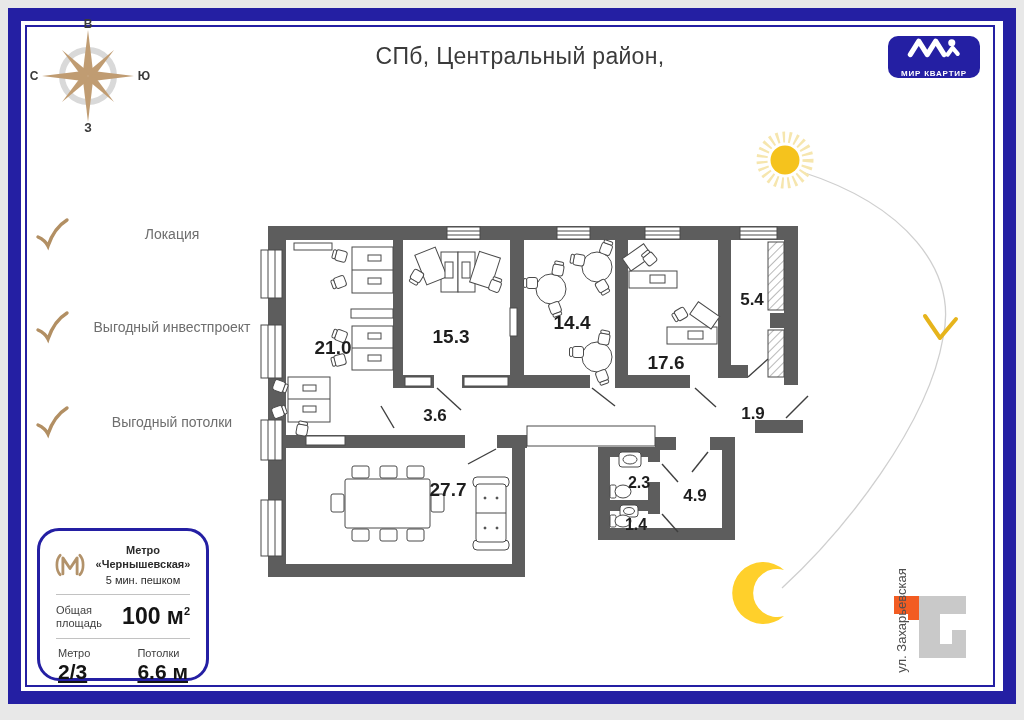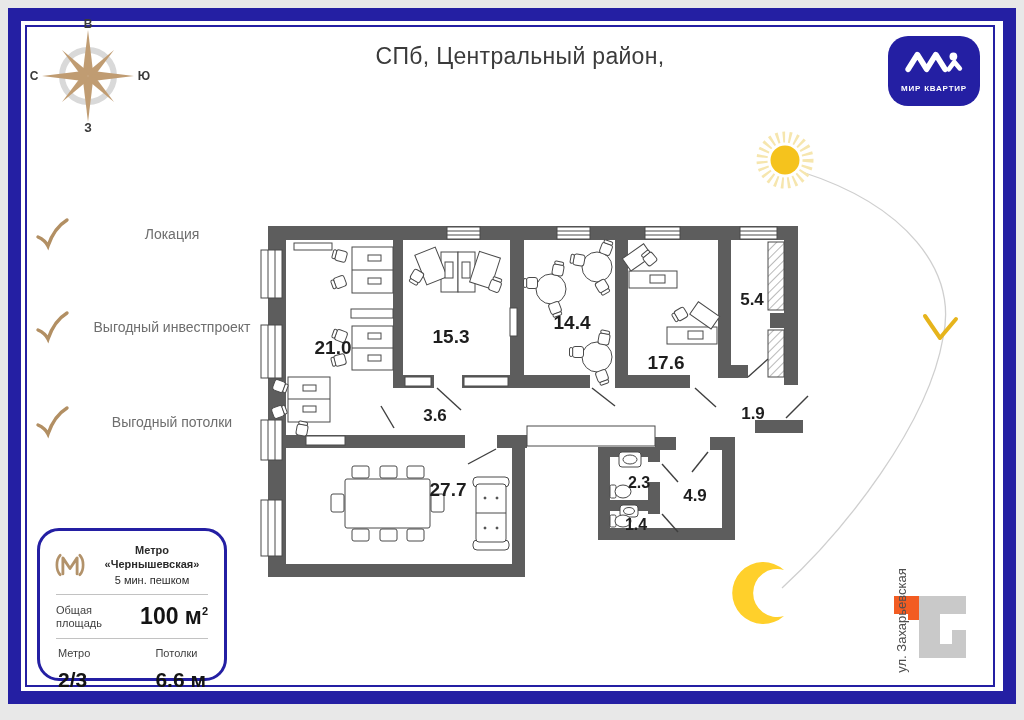--- a/index.html
+++ b/index.html
@@ -3,39 +3,39 @@
 <meta charset="utf-8">
 <style>
   html,body{margin:0;padding:0;}
   body{width:1024px;height:720px;background:#e8e8e8;font-family:"Liberation Sans",sans-serif;overflow:hidden;position:relative;}
   .frame{position:absolute;left:8px;top:8px;width:982px;height:670px;border:13px solid #241fa3;background:#ffffff;}
   .inner-line{position:absolute;left:25px;top:25px;width:966px;height:658px;border:2px solid #241fa3;pointer-events:none;}
   .abs{position:absolute;}
   
   .title{left:300px;top:42px;width:440px;text-align:center;color:#3b3b3b;font-size:23px;line-height:29px;letter-spacing:.3px;font-weight:500;}
   
-  .logo{left:888px;top:36px;width:92px;height:70px;background:#241fa3;border-radius:20px;display:flex;flex-direction:column;align-items:center;justify-content:center;gap:11px;}
+  .logo{left:888px;top:36px;width:92px;height:42px;background:#241fa3;border-radius:10px;display:flex;flex-direction:column;align-items:center;justify-content:center;gap:11px;}
   .logo .brand{color:#fff;font-size:8px;font-weight:700;letter-spacing:.8px;}
   
   .feature{left:34px;width:240px;height:40px;display:flex;align-items:center;}
   .feature .lbl{flex:1;text-align:center;color:#6e6e6e;font-size:14px;font-weight:500;}
   
-  .card{left:37px;top:528px;width:190px;height:153px;background:#fff;border:3px solid #241fa3;border-radius:22px;padding:12px 14px 10px 14px;box-sizing:border-box;}
+  .card{left:37px;top:528px;width:172px;height:153px;background:#fff;border:3px solid #241fa3;border-radius:22px;padding:12px 14px 10px 14px;box-sizing:border-box;}
   .metro-row{display:flex;align-items:center;gap:8px;}
   .metro-text{flex:1;text-align:center;color:#2a2a2a;}
   .metro-text .l1{font-size:11px;font-weight:700;line-height:14px;}
   .metro-text .l2{font-size:11px;margin-top:3px;}
   .hr{border-top:1px solid #c2c2c2;margin:8px 2px;}
   .area-row{display:flex;align-items:center;justify-content:space-between;padding:0 2px;}
   .small-lbl{font-size:11px;color:#3f3f3f;line-height:13px;}
   .big-val{font-size:23px;font-weight:800;color:#141414;}
   .big-val sup{font-size:11px;}
   .bot-row{display:flex;justify-content:space-between;padding:0 4px;}
   .bot-col{text-align:left;}
-  .bot-col .v{font-size:21px;font-weight:800;color:#141414;margin-top:8px;}
+  .bot-col .v{font-size:21px;font-weight:800;color:#141414;margin-top:0;text-decoration:underline;}
   
   .street{left:836px;top:555px;width:130px;height:130px;display:flex;align-items:center;justify-content:center;}
   .street span{transform:rotate(-90deg);white-space:nowrap;color:#4f4f4f;font-size:13px;}
 </style>
 </head>
 <body>
 
 <div class="frame"></div>
 <div class="inner-line"></div>
 

